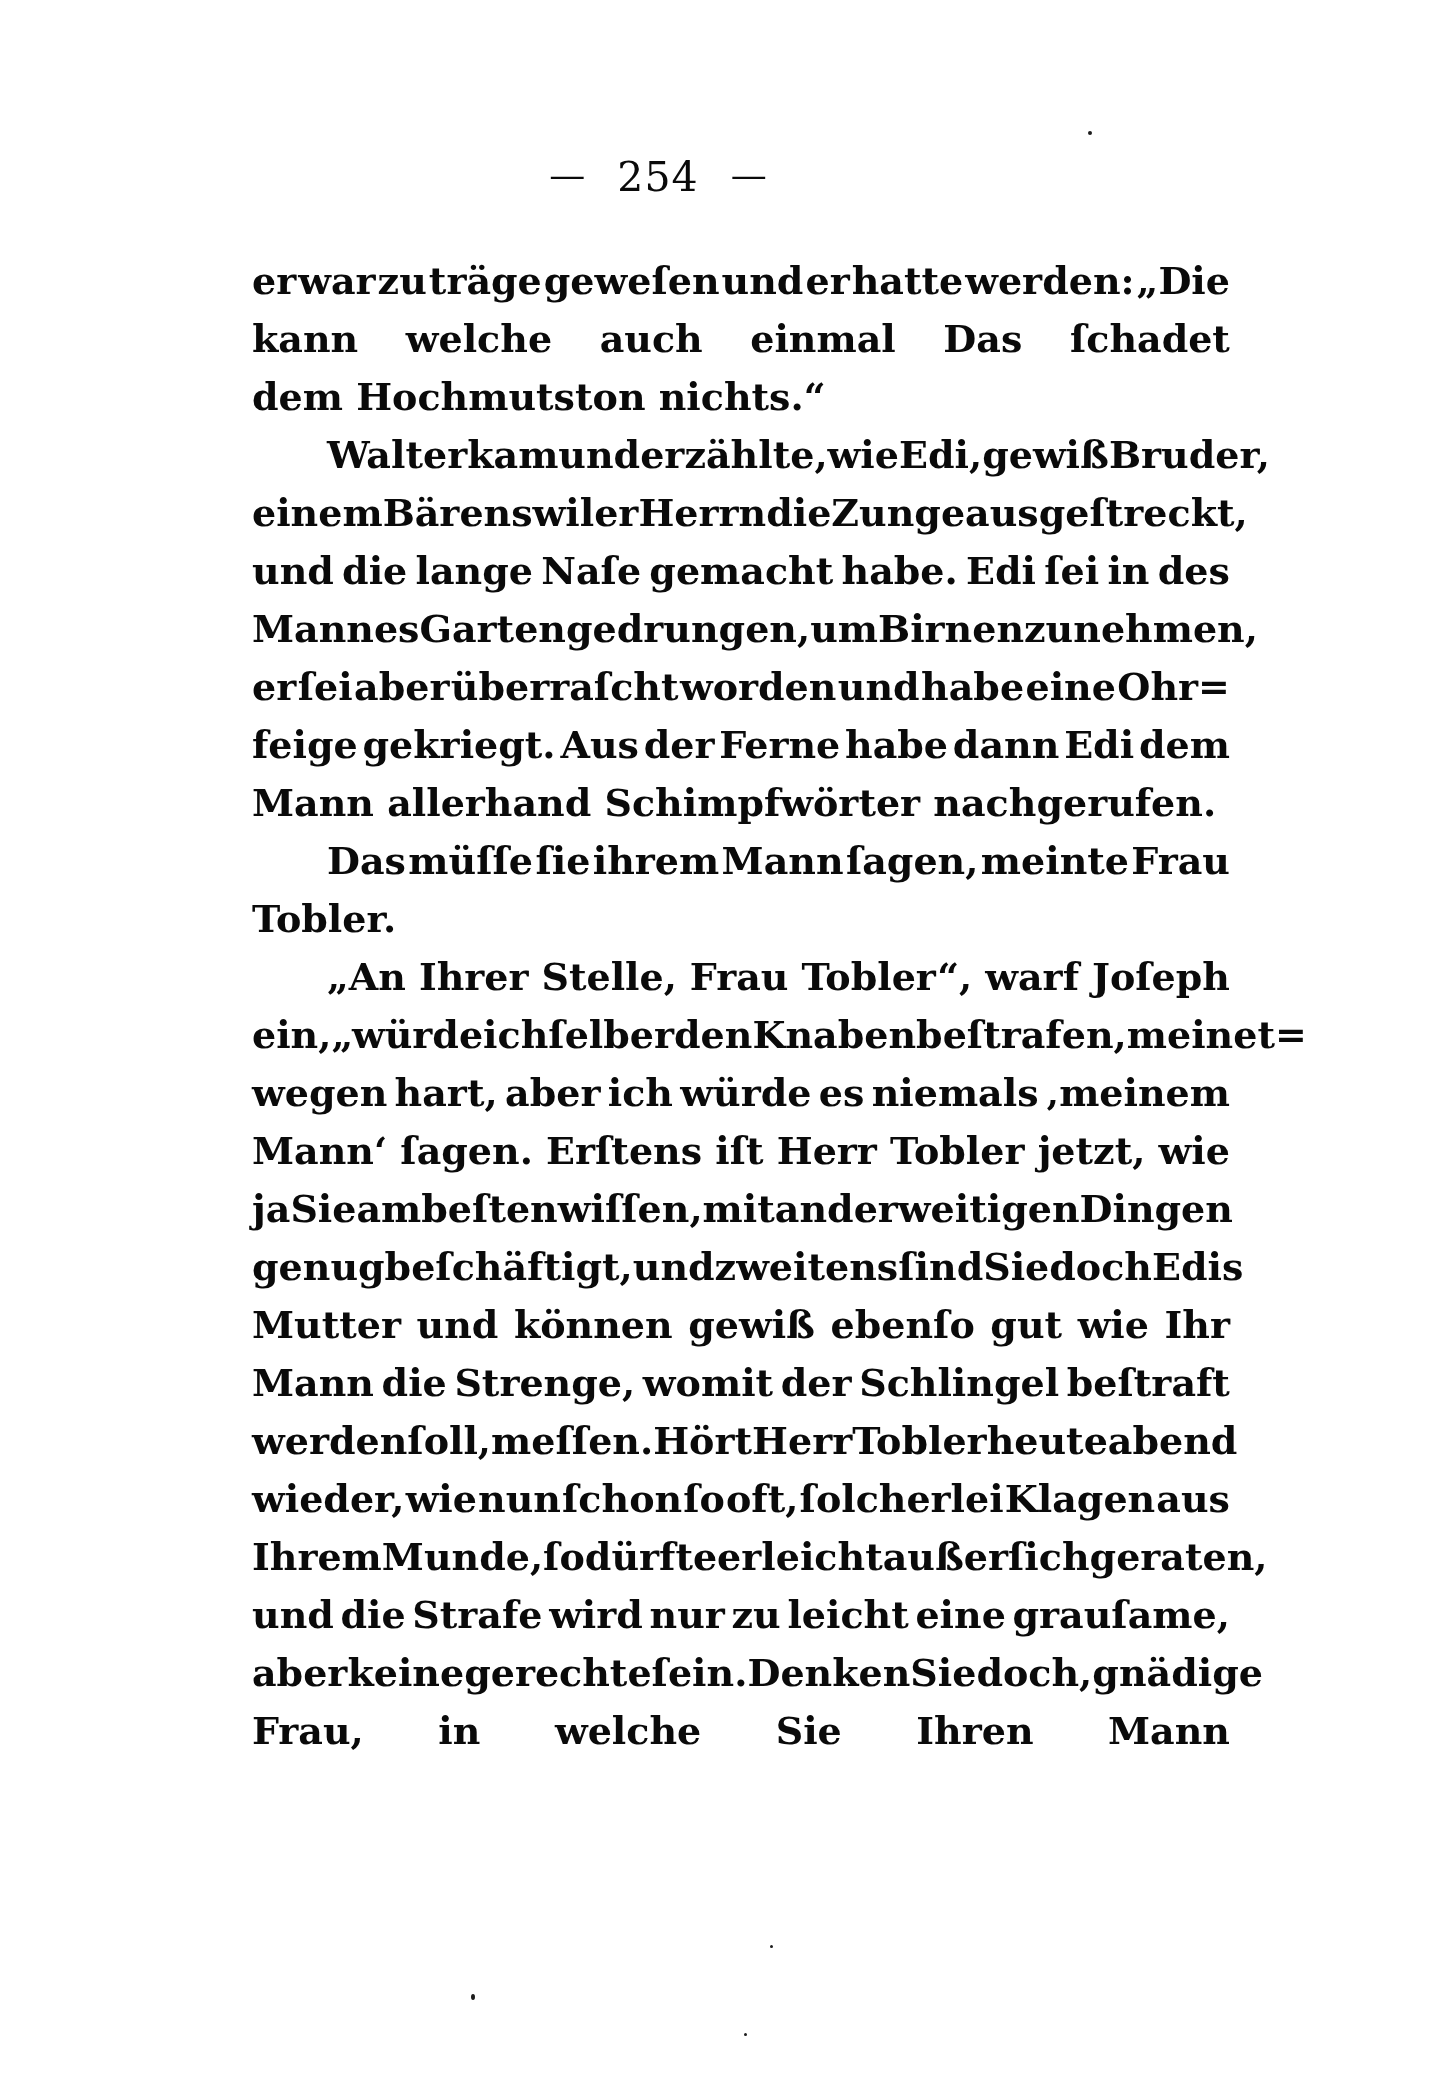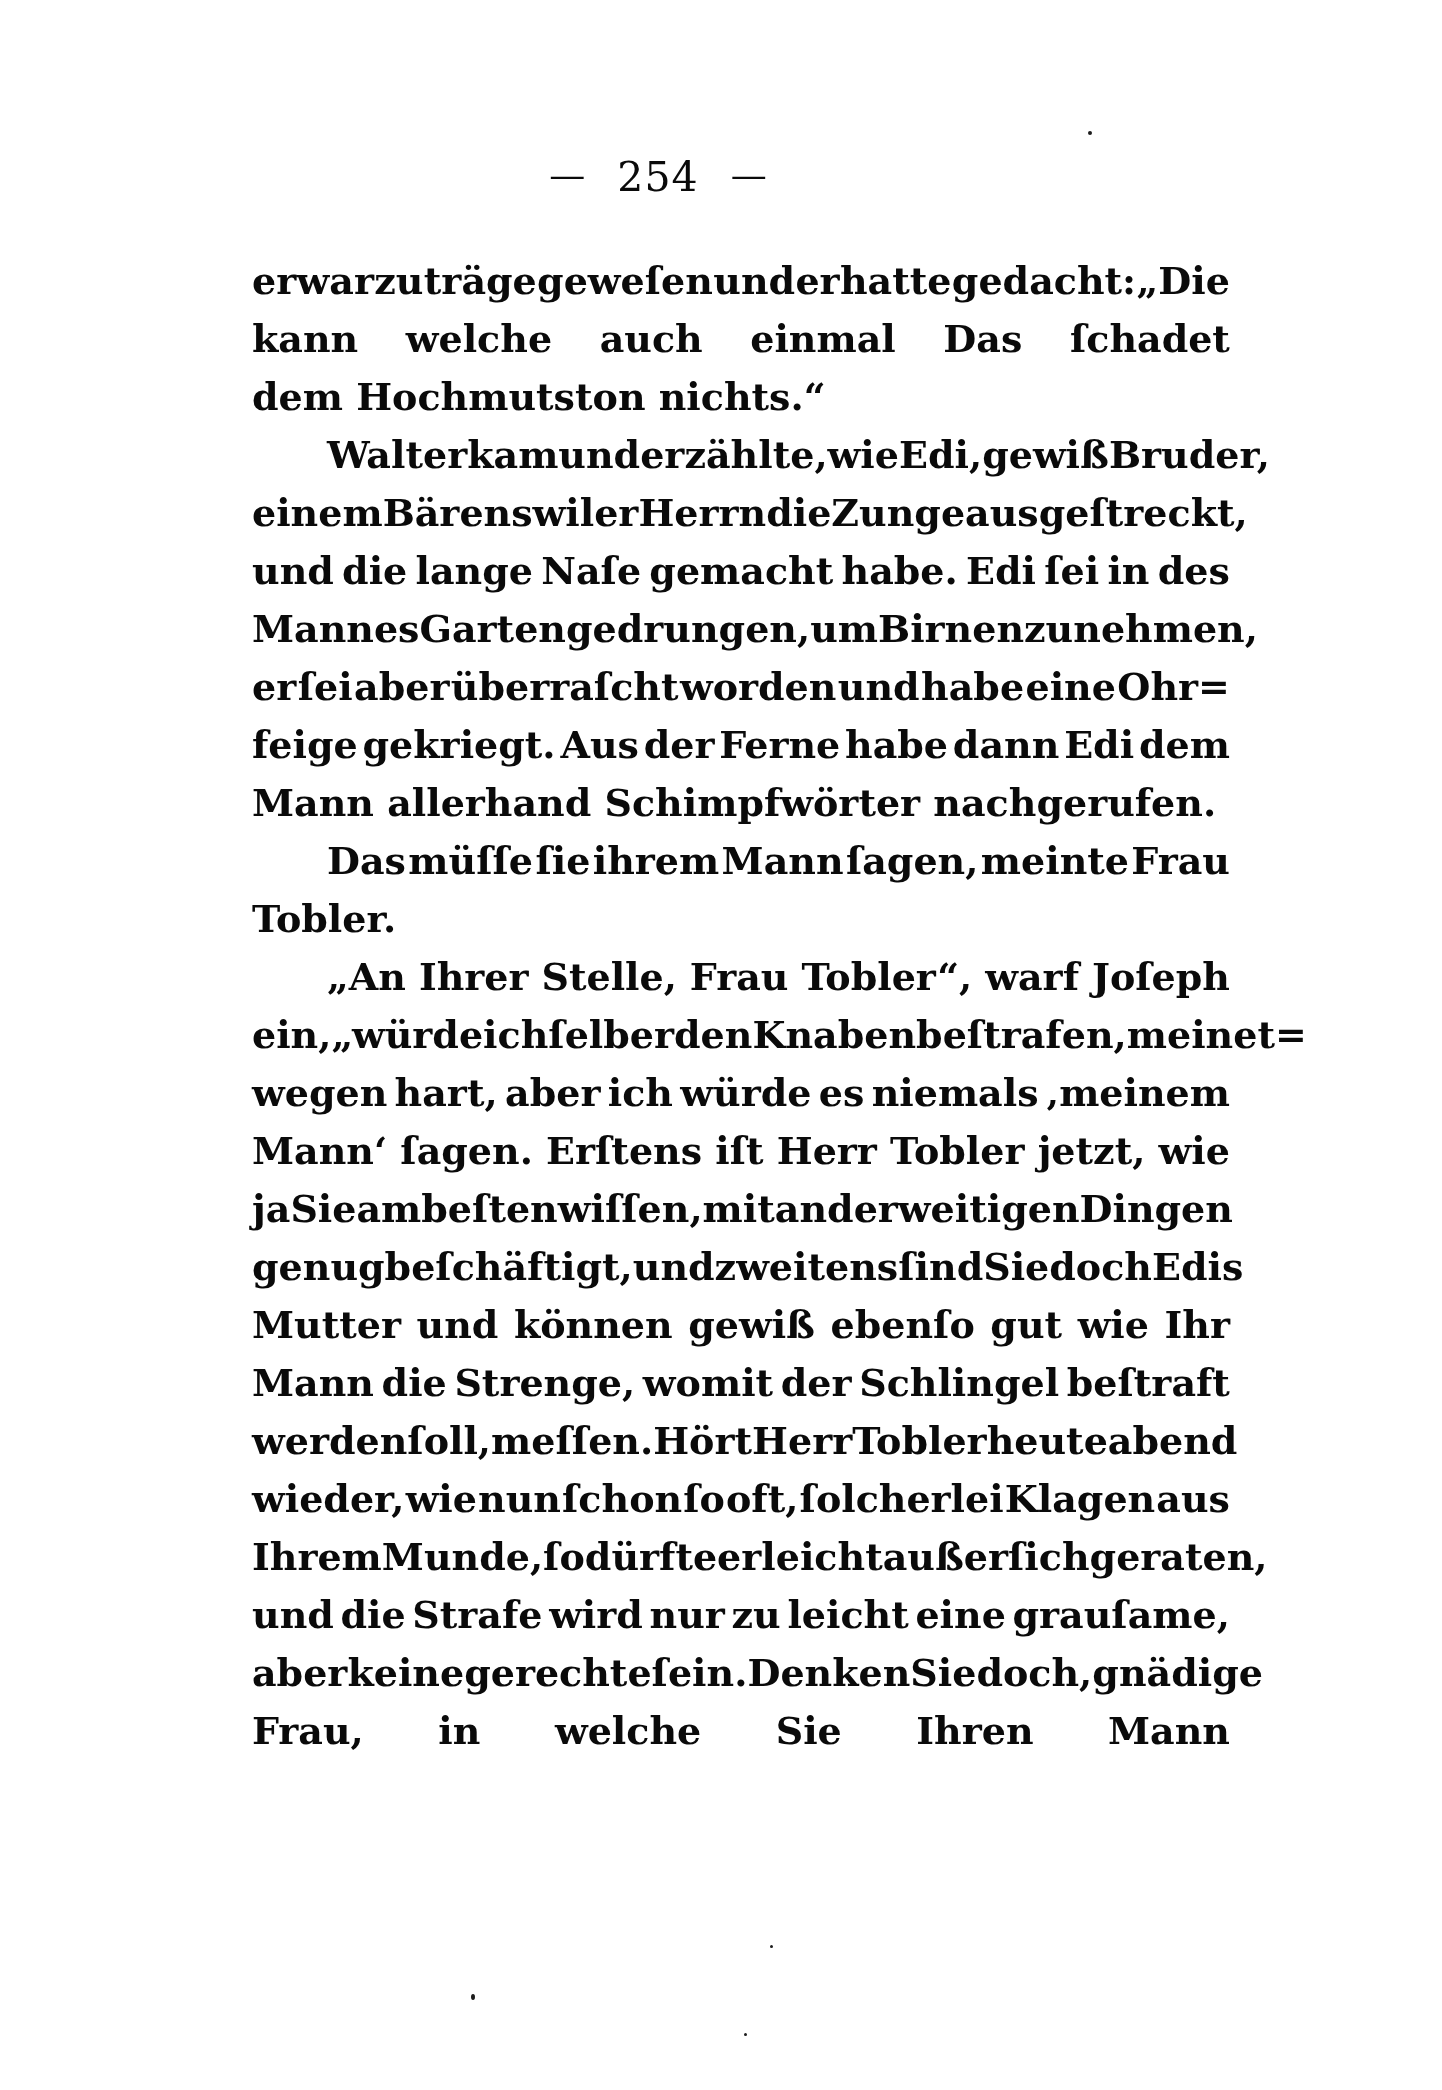--- a/index.html
+++ b/index.html
@@ -87,21 +87,21 @@
   <div class="textblock" id="textblock">
       <div class="line justify">
         <span>er</span>
         <span>war</span>
         <span>zu</span>
         <span>träge</span>
         <span>geweſen</span>
         <span>und</span>
         <span>er</span>
         <span>hatte</span>
-        <span>gedacht:</span>
+        <span>werden:</span>
         <span>„Die</span>
       </div>
       <div class="line justify">
         <span>kann</span>
         <span>welche</span>
         <span>auch</span>
         <span>einmal</span>
         <span>Das</span>
         <span>ſchadet</span>
       </div>

